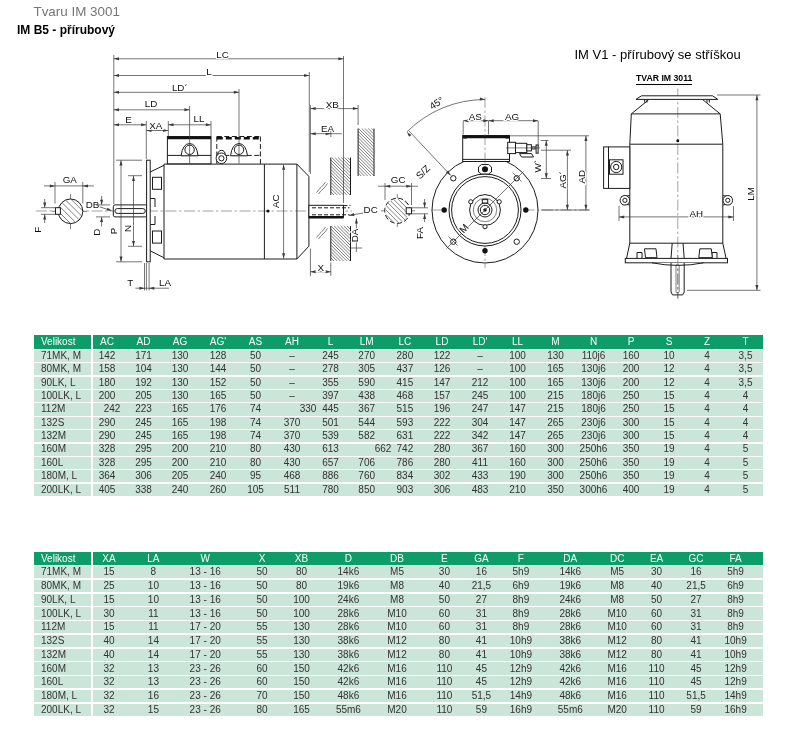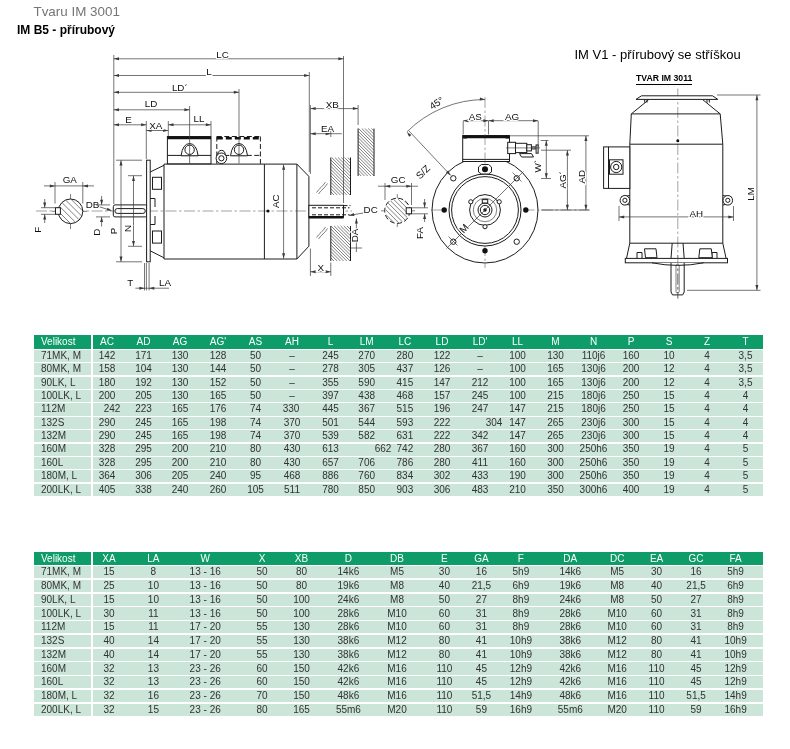--- a/index.html
+++ b/index.html
@@ -647,21 +647,21 @@
     <s style="left:673.0px">4</s>
     <s style="left:711.5px">4</s>
   </div>
 <div class="tr" style="top:403.3px;height:12.07px;line-height:12.07px">
     <i>112M</i>
     <s style="left:78px">242</s>
     <s style="left:109.5px">223</s>
     <s style="left:146.0px">165</s>
     <s style="left:184.0px">176</s>
     <s style="left:221.5px">74</s>
-    <s style="left:257px">330</s>
+    <s style="left:274px">330</s>
     <s style="left:296.6px">445</s>
     <s style="left:332.7px">367</s>
     <s style="left:370.9px">515</s>
     <s style="left:408.0px">196</s>
     <s style="left:446.0px">247</s>
     <s style="left:483.5px">147</s>
     <s style="left:521.5px">215</s>
     <s style="left:559.5px">180j6</s>
     <s style="left:597.0px">250</s>
     <s style="left:635.0px">15</s>
@@ -673,21 +673,21 @@
     <s style="left:73.0px">290</s>
     <s style="left:109.5px">245</s>
     <s style="left:146.0px">165</s>
     <s style="left:184.0px">198</s>
     <s style="left:221.5px">74</s>
     <s style="left:258.0px">370</s>
     <s style="left:296.6px">501</s>
     <s style="left:332.7px">544</s>
     <s style="left:370.9px">593</s>
     <s style="left:408.0px">222</s>
-    <s style="left:460px">304</s>
+    <s style="left:446.0px">304</s>
     <s style="left:483.5px">147</s>
     <s style="left:521.5px">265</s>
     <s style="left:559.5px">230j6</s>
     <s style="left:597.0px">300</s>
     <s style="left:635.0px">15</s>
     <s style="left:673.0px">4</s>
     <s style="left:711.5px">4</s>
   </div>
 <div class="tr" style="top:430.0px;height:12.07px;line-height:12.07px">
     <i>132M</i>

